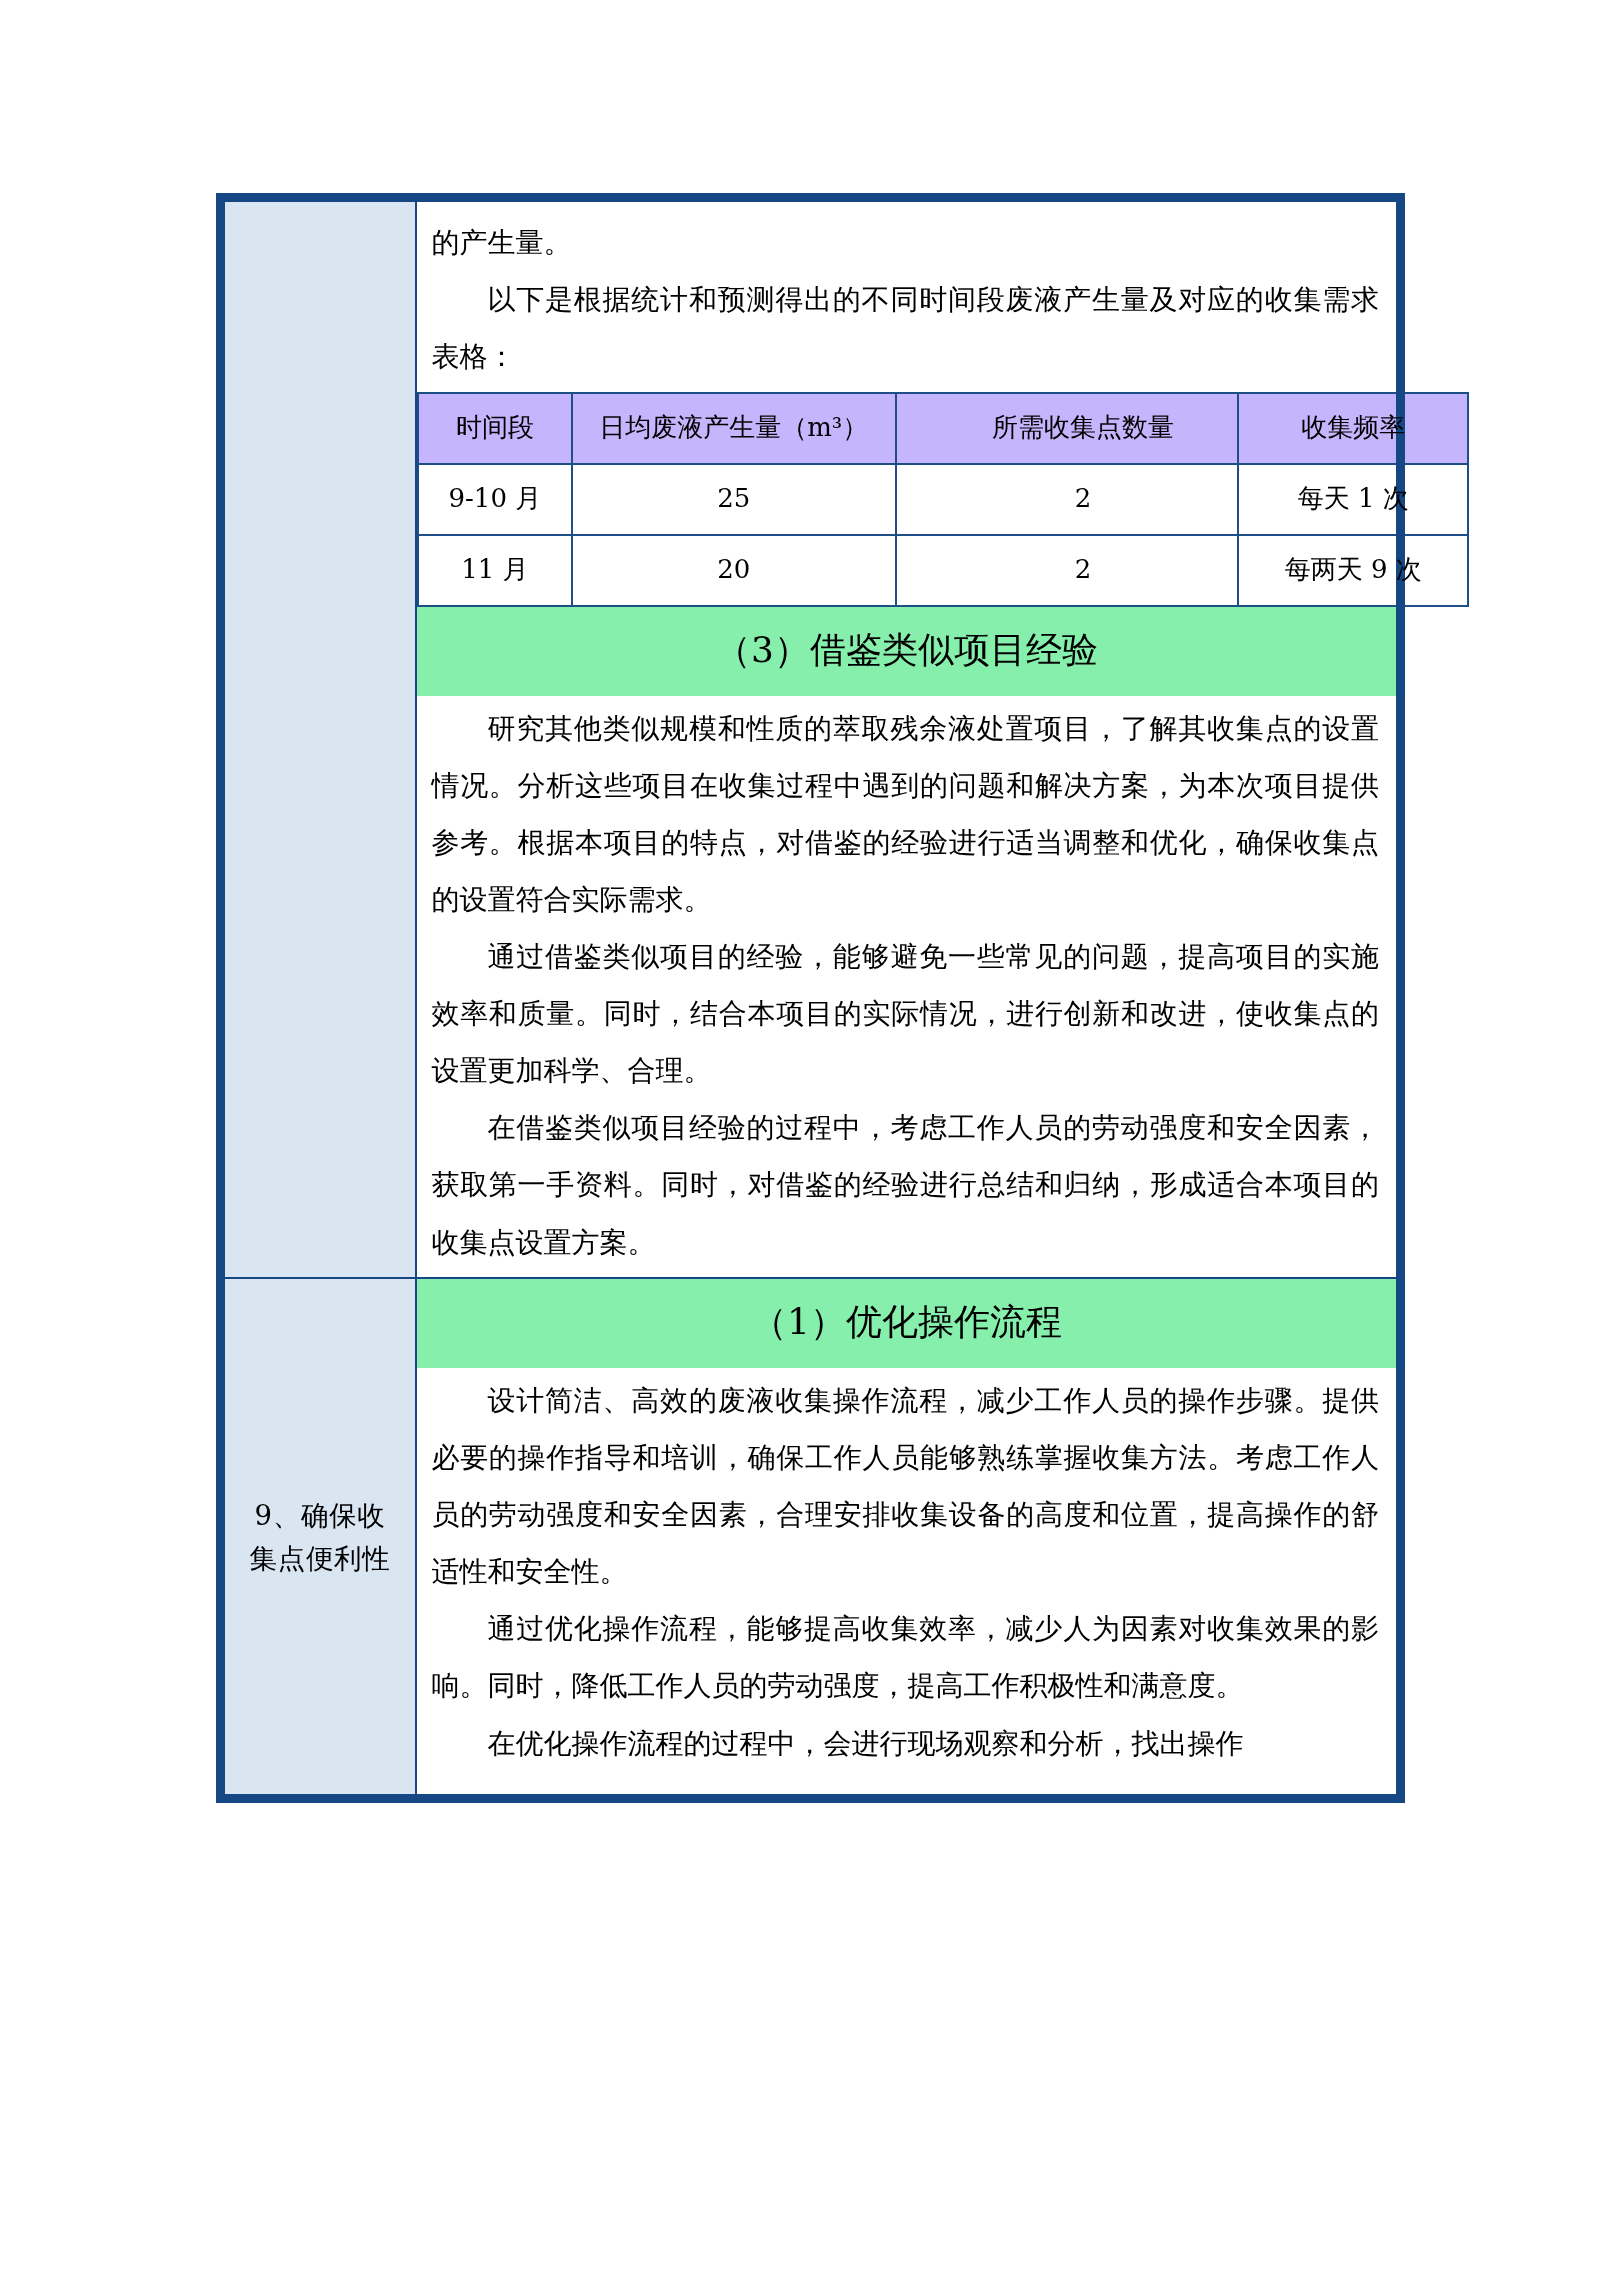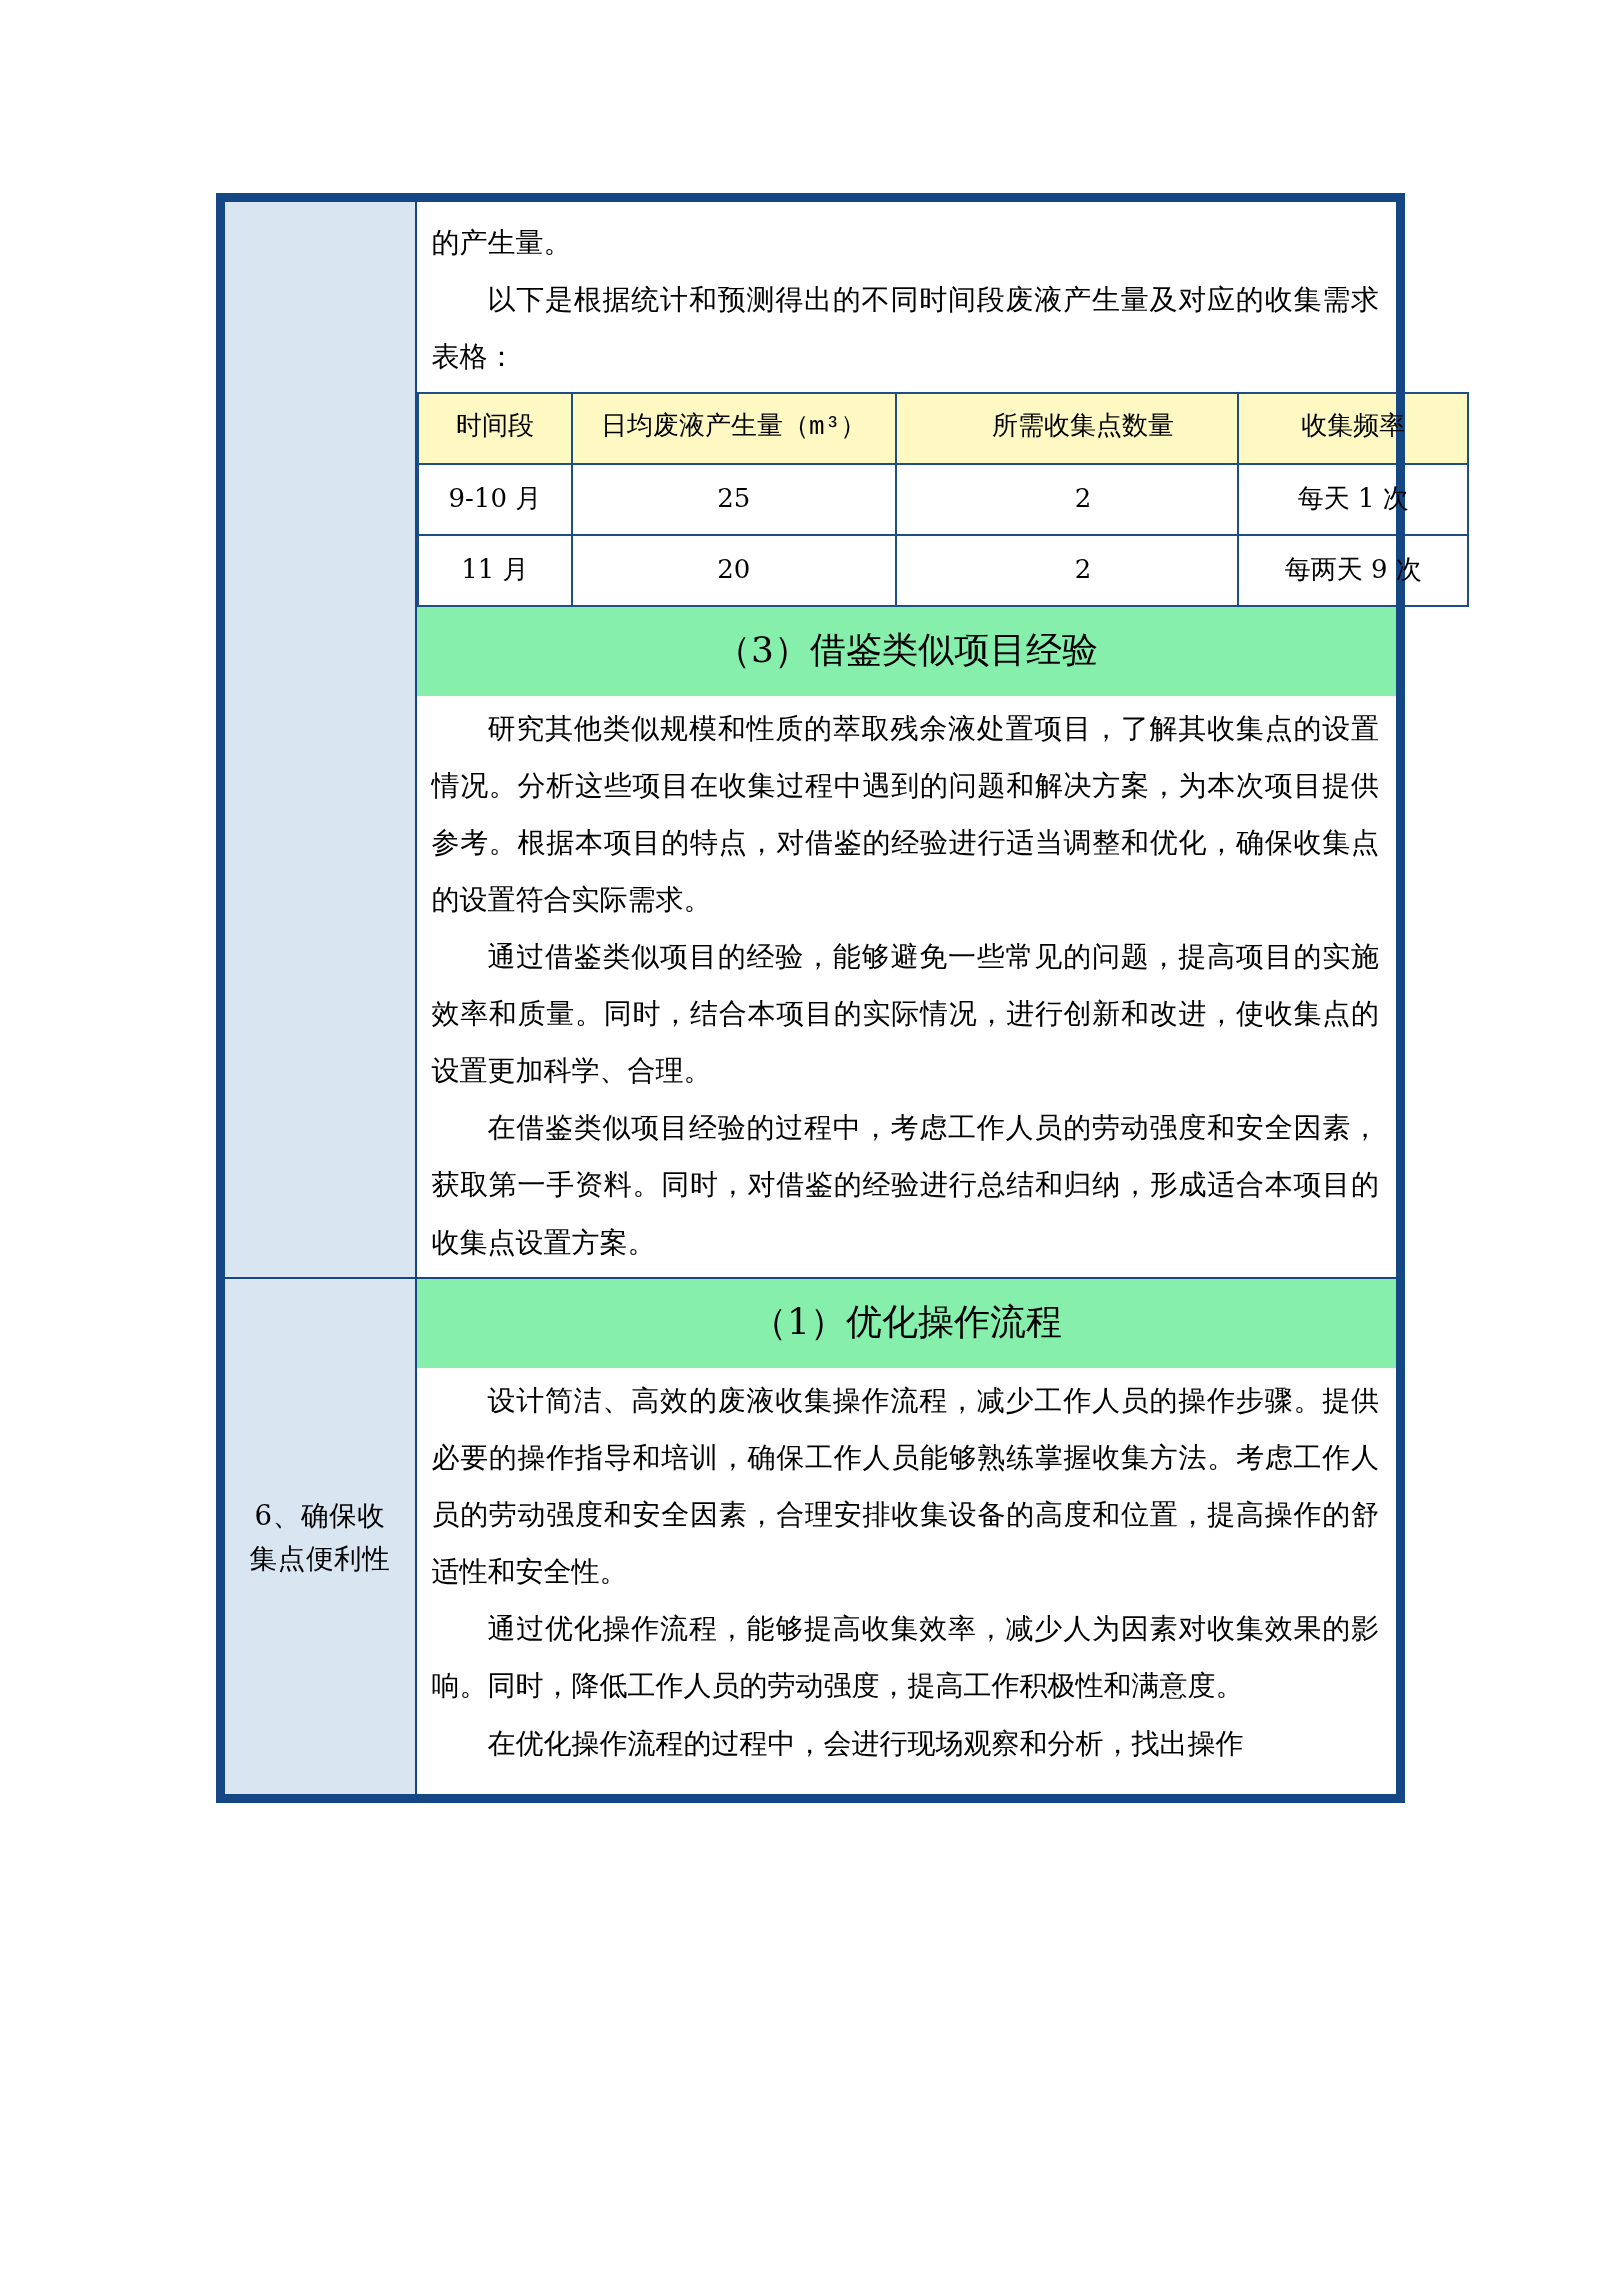--- a/index.html
+++ b/index.html
@@ -90,22 +90,21 @@
   .data-table td{
     border:2px solid #1d4f86;
     font-weight:normal;
     font-size:26px;
     color:#000;
     padding:17px 3.9px 19.6px 3.9px;
     text-align:center;
     line-height:1.25;
   }
   .data-table thead th{
-    background:#fef9c3;
-    font-family:Liberation Mono, monospace;
+    background:#c4b5fd;
   }
   .data-table .c1{ width:144px; }
   .data-table .c2{ width:314px; }
   .data-table .c3{ width:301px;padding-left:36px; }
   .data-table .c4{ width:220px; }
 
   .spacer-24{ height:15.7px; }
 </style>
 </head>
 <body>
@@ -157,21 +156,21 @@
             <p class="para indent">研究其他类似规模和性质的萃取残余液处置项目，了解其收集点的设置情况。分析这些项目在收集过程中遇到的问题和解决方案，为本次项目提供参考。根据本项目的特点，对借鉴的经验进行适当调整和优化，确保收集点的设置符合实际需求。</p>
             <p class="para indent">通过借鉴类似项目的经验，能够避免一些常见的问题，提高项目的实施效率和质量。同时，结合本项目的实际情况，进行创新和改进，使收集点的设置更加科学、合理。</p>
             <p class="para indent">在借鉴类似项目经验的过程中，考虑工作人员的劳动强度和安全因素，获取第一手资料。同时，对借鉴的经验进行总结和归纳，形成适合本项目的收集点设置方案。</p>
           </div>
 
         </td>
       </tr>
 
       <tr>
         <td class="label-col">
-          <span class="label-text">6、确保收集点便利性</span>
+          <span class="label-text">9、确保收集点便利性</span>
         </td>
         <td class="body-col">
 
           <div class="band">（1）优化操作流程</div>
 
           <div class="blk">
             <p class="para indent">设计简洁、高效的废液收集操作流程，减少工作人员的操作步骤。提供必要的操作指导和培训，确保工作人员能够熟练掌握收集方法。考虑工作人员的劳动强度和安全因素，合理安排收集设备的高度和位置，提高操作的舒适性和安全性。</p>
             <p class="para indent">通过优化操作流程，能够提高收集效率，减少人为因素对收集效果的影响。同时，降低工作人员的劳动强度，提高工作积极性和满意度。</p>
             <p class="para indent">在优化操作流程的过程中，会进行现场观察和分析，找出操作</p>
           </div>

